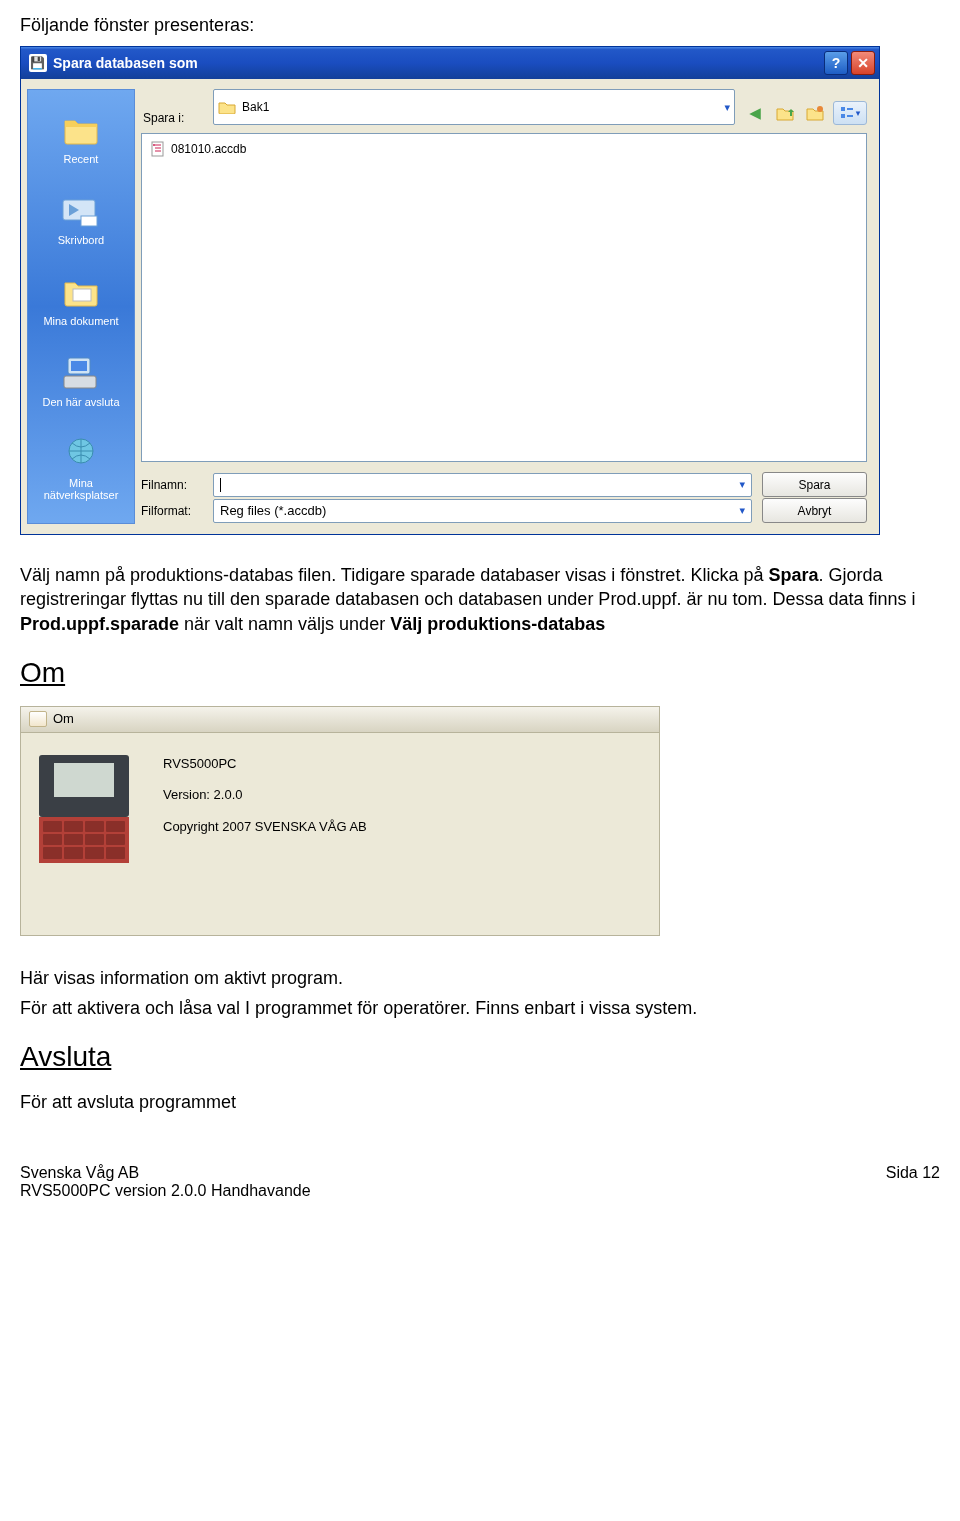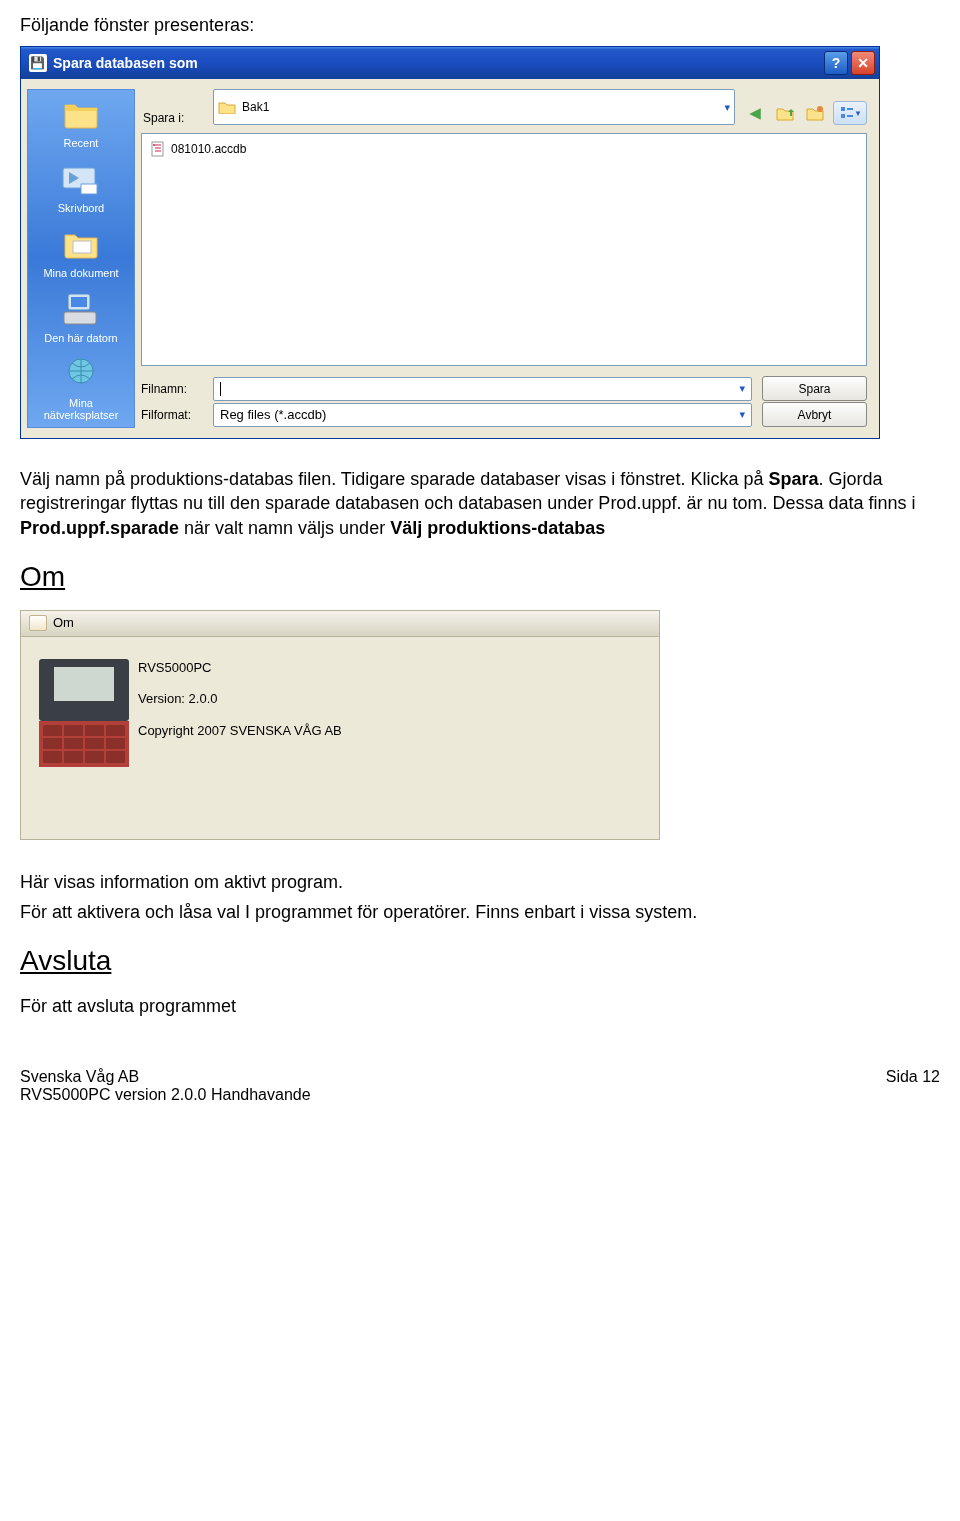--- a/index.html
+++ b/index.html
@@ -46,21 +46,21 @@
   }
   .help-btn { background: linear-gradient(#5a9de8,#1d5dc5); border:1px solid #0a2d7a; color:#fff; }
   .close-btn { background: linear-gradient(#f18b7a,#d8432a); border:1px solid #8a1d0d; color:#fff; }
 
   .dialog-body { display:flex; padding: 10px 12px 10px 6px; gap: 6px; }
   .places {
     width: 108px;
     background: linear-gradient(to bottom,#6fa8f0,#3a79d8 50%,#6fa8f0);
     border: 1px solid #5a8dd8;
     display:flex; flex-direction:column; align-items:center;
-    padding: 0 2px; gap:0;
+    padding: 16px 2px; gap:16px;
   }
   .place {
     width: 96px; text-align:center; color:#fff; font-size:11px;
     padding:4px 2px 6px; cursor:pointer;
   }
   .place .picon {
     width: 40px; height: 40px; margin: 0 auto 3px;
     display:flex; align-items:center; justify-content:center;
     font-size:26px;
   }
@@ -127,21 +127,21 @@
   .om-title {
     height:26px;
     background: linear-gradient(to bottom,#f5f3eb,#e6e3d6 50%,#d8d4c2);
     border-bottom:1px solid #b7b39b;
     display:flex; align-items:center; padding:0 8px; gap:6px;
   }
   .om-title .form-ico {
     width:18px; height:16px; background:linear-gradient(#fff,#f2e6cc);
     border:1px solid #c2b48a; border-radius:2px;
   }
-  .om-body { display:flex; padding:22px 18px; gap:9px; align-items:flex-start; }
+  .om-body { display:flex; padding:22px 18px; gap:34px; align-items:flex-start; }
   .device {
     width:90px; height:108px; position:relative;
   }
   .device .screen {
     width:90px; height:62px; background:#3a3f45; border-radius:3px;
     padding:6px;
   }
   .device .display {
     width:60px; height:34px; background:#cfd8d0; margin:2px auto 0;
   }
@@ -206,21 +206,21 @@
         <span>Mina dokument</span>
       </div>
       <div class="place">
         <div class="picon">
           <svg class="comp-svg" viewBox="0 0 38 34">
               <rect x="6" y="2" width="22" height="16" rx="2" fill="#cfe3f5" stroke="#5189c5"></rect>
               <rect x="9" y="5" width="16" height="10" fill="#4a88e6"></rect>
               <rect x="2" y="20" width="32" height="12" rx="2" fill="#d8dde3" stroke="#888"></rect>
             </svg>
         </div>
-        <span>Den här datorn</span>
+        <span>Den här avsluta</span>
       </div>
       <div class="place">
         <div class="picon">
           <svg class="comp-svg" viewBox="0 0 38 34">
               <circle cx="19" cy="14" r="12" fill="#6fc7e3" stroke="#3a8db0"></circle>
               <path d="M7 14h24M19 2v24M10 6q9 8 18 0M10 22q9-8 18 0" stroke="#3a8db0" fill="none"></path>
             </svg>
         </div>
         <span>Mina nätverksplatser</span>
       </div>

